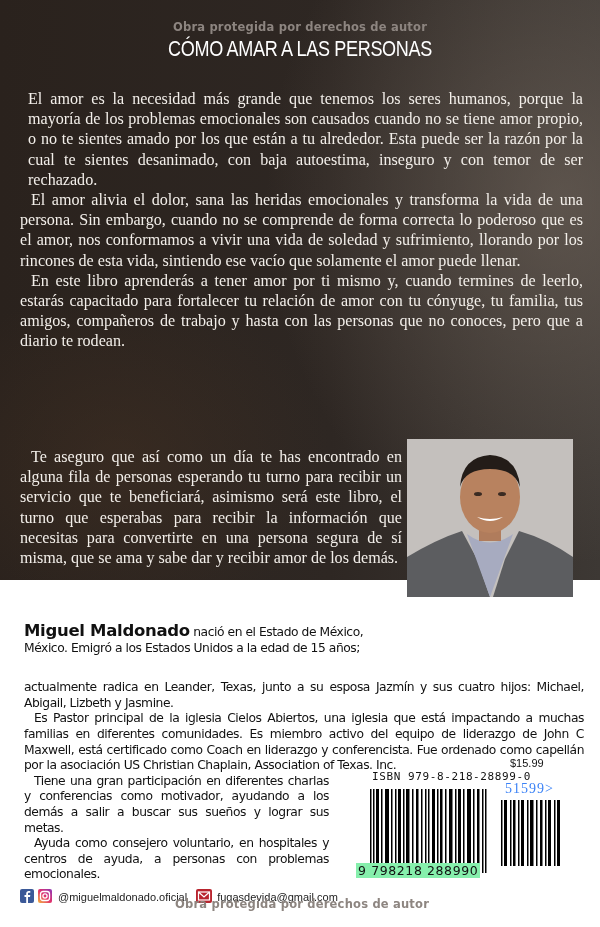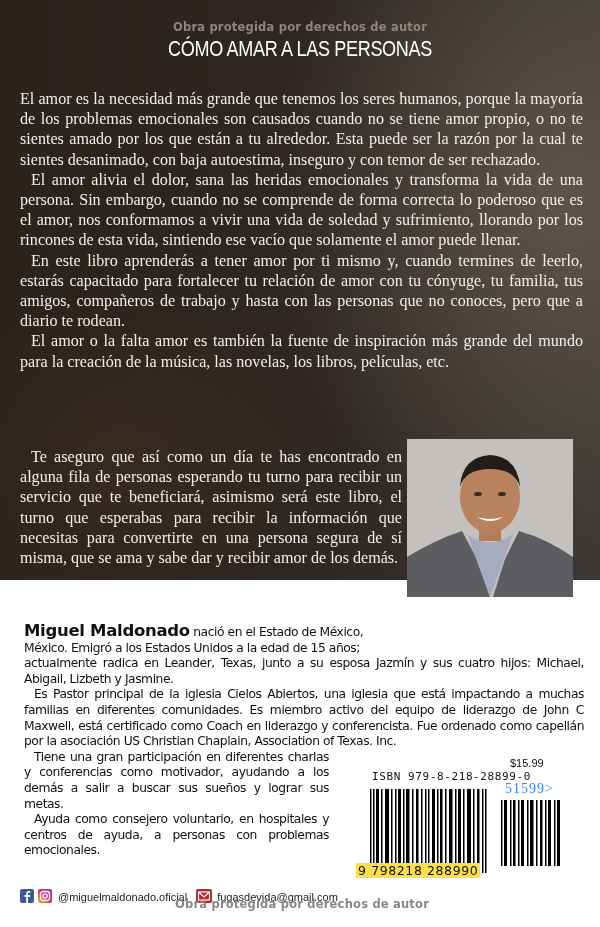--- a/index.html
+++ b/index.html
@@ -24,21 +24,21 @@
       font-family: "Liberation Sans Narrow", "Liberation Sans", sans-serif;
       font-size: 22px; color: #ffffff; letter-spacing: -0.4px;
       transform: scaleX(0.82); transform-origin: 300px 0;
     }
 
     .blurb {
       position: absolute; left: 20px; width: 563px; top: 89px;
       color: #f3efea; font-size: 16.1px; line-height: 20.2px; text-align: justify;
     }
     .blurb p { text-indent: 11px; }
-    .blurb p.first { text-indent: 0; }
+    .blurb p.first { text-indent: 0; margin-left: 8px; }
 
     .blurb-last {
       position: absolute; left: 20px; width: 382px; top: 447px;
       color: #f3efea; font-size: 16.1px; line-height: 20.2px; text-align: justify;
       text-indent: 11px;
       font-family: Liberation Serif, serif;
     }
 
     .author-photo {
       position: absolute; left: 407px; top: 439px; width: 166px; height: 158px;
@@ -47,21 +47,21 @@
     }
 
     .bio {
       position: absolute; left: 24px; width: 560px; top: 595px;
       color: #111111; font-family: "DejaVu Sans", sans-serif;
       font-size: 12.3px; line-height: 15.6px; letter-spacing: -0.45px;
     }
     .bio .name { font-size: 16.5px; font-weight: bold; letter-spacing: -0.3px; }
     .bio .l1 { width: 380px; margin-top: 28px; }
     .bio p { text-indent: 10px; text-align: justify; }
-    .bio p.nind { text-indent: 0; }
+    .bio p.nind { text-indent: 0; margin-top: 24px; }
     .bio .narrow { width: 305px; }
 
     .price {
       position: absolute; left: 510px; top: 757px;
       font-family: Liberation Sans, sans-serif; font-size: 11px; color: #111;
     }
     .isbn {
       position: absolute; left: 372px; top: 770px;
       font-family: "DejaVu Sans Mono", monospace; font-size: 11px; color: #111; letter-spacing: 0.6px;
     }
@@ -71,21 +71,21 @@
     }
     .barcode-main {
       position: absolute; left: 370px; top: 789px; width: 118px; height: 84px;
     }
     .barcode-addon {
       position: absolute; left: 501px; top: 800px; width: 60px; height: 66px;
     }
     .barcode-digits {
       position: absolute; left: 356px; top: 863px;
       font-family: "DejaVu Sans", sans-serif; font-size: 12.5px; color: #111; letter-spacing: 0.6px;
-      background: #fde047; padding: 0 2px;
+      background: #86efac; padding: 0 2px;
     }
 
     .contacts {
       position: absolute; left: 20px; top: 885px; height: 18px;
       display: flex; align-items: flex-end;
       font-family: "Liberation Sans", sans-serif; font-size: 11px; color: #222;
     }
     .icon { display: inline-block; width: 14px; height: 14px; border-radius: 2px; position: relative; }
     .fb-icon { background: #3b5998; margin-right: 4px; }
     .ig-icon { background: linear-gradient(45deg, #f4b63e, #e1306c 50%, #8a3ab9); margin-right: 6px; }
@@ -101,21 +101,20 @@
 
 <div class="cover-top"></div>
 
 <div class="watermark-top">Obra protegida por derechos de autor</div>
 <div class="title">CÓMO AMAR A LAS PERSONAS</div>
 
 <div class="blurb">
   <p class="first">El amor es la necesidad más grande que tenemos los seres humanos, porque la mayoría de los problemas emocionales son causados cuando no se tiene amor propio, o no te sientes amado por los que están a tu alrededor. Esta puede ser la razón por la cual te sientes desanimado, con baja autoestima, inseguro y con temor de ser rechazado.</p>
   <p>El amor alivia el dolor, sana las heridas emocionales y transforma la vida de una persona. Sin embargo, cuando no se comprende de forma correcta lo poderoso que es el amor, nos conformamos a vivir una vida de soledad y sufrimiento, llorando por los rincones de esta vida, sintiendo ese vacío que solamente el amor puede llenar.</p>
   <p>En este libro aprenderás a tener amor por ti mismo y, cuando termines de leerlo, estarás capacitado para fortalecer tu relación de amor con tu cónyuge, tu familia, tus amigos, compañeros de trabajo y hasta con las personas que no conoces, pero que a diario te rodean.</p>
-  <p>El amor o la falta amor es también la fuente de inspiración más grande del mundo para la creación de la música, las novelas, los libros, películas, etc.</p>
 </div>
 <p class="blurb-last">Te aseguro que así como un día te has encontrado en alguna fila de personas esperando tu turno para recibir un servicio que te beneficiará, asimismo será este libro, el turno que esperabas para recibir la información que necesitas para convertirte en una persona segura de sí misma, que se ama y sabe dar y recibir amor de los demás.</p>
 
 <div class="author-photo">
   <svg width="166" height="158" viewBox="0 0 166 158">
     <rect width="166" height="158" fill="#c4c0bd"></rect>
     <path d="M0 158 L0 118 Q30 100 55 92 L70 120 L83 158 Z" fill="#5c5d60"></path>
     <path d="M166 158 L166 118 Q140 100 112 92 L98 120 L86 158 Z" fill="#5c5d60"></path>
     <path d="M60 95 L83 158 L106 95 Q83 112 60 95 Z" fill="#a7abc0"></path>
     <rect x="72" y="80" width="22" height="22" fill="#b07c5c"></rect>

